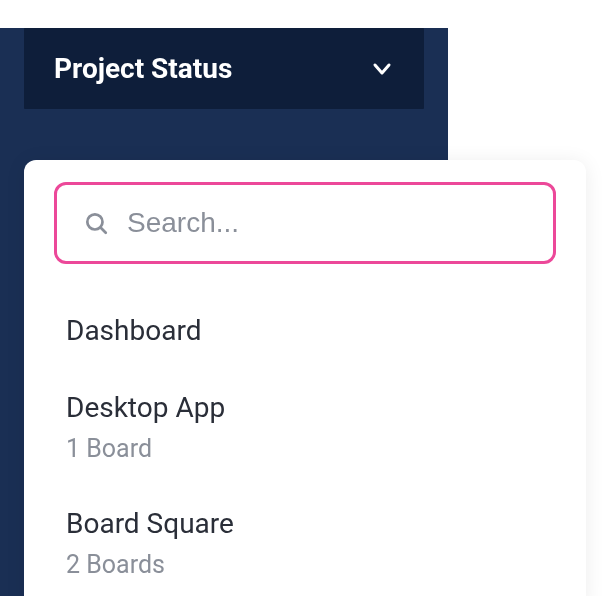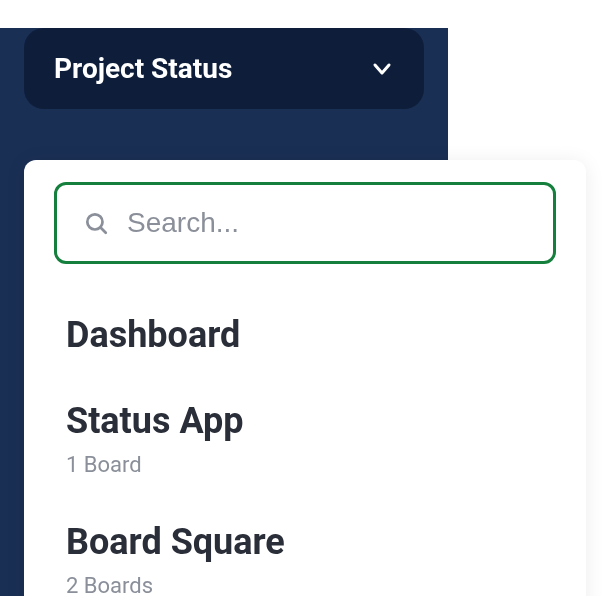--- a/index.html
+++ b/index.html
@@ -21,21 +21,21 @@
       padding: 0;
       position: relative;
     }
     .dropdown-button {
       display: flex;
       align-items: center;
       justify-content: space-between;
       margin: 28px 24px 0 24px;
       padding: 24px 30px;
       background: #0e1e3a;
-      border-radius: 20px;
+      border-radius: 1px;
       cursor: pointer;
     }
     .dropdown-button-label {
       color: #ffffff;
       font-size: 28px;
       font-weight: 700;
     }
     .chevron {
       display: flex;
       align-items: center;
@@ -51,21 +51,21 @@
       left: 24px;
       width: 562px;
       background: #ffffff;
       border-radius: 12px;
       box-shadow: 0 2px 20px rgba(0,0,0,0.08);
       padding: 22px 30px 30px 30px;
     }
     .search-box {
       display: flex;
       align-items: center;
-      border: 3px solid #15803d;
+      border: 3px solid #ec4899;
       border-radius: 12px;
       padding: 22px 26px;
       margin-bottom: 50px;
     }
     .search-icon {
       display: flex;
       align-items: center;
       justify-content: center;
       margin-right: 18px;
     }
@@ -83,27 +83,27 @@
     }
     .search-input::placeholder {
       color: #8a8f99;
     }
     .item {
       padding: 0 12px;
       margin-bottom: 44px;
       cursor: pointer;
     }
     .item-title {
-      font-size: 36px;
-      font-weight: 700;
+      font-size: 28px;
+      font-weight: 400;
       color: #2a2e38;
       margin-bottom: 10px;
     }
     .item-sub {
-      font-size: 22px;
+      font-size: 25px;
       font-weight: 400;
       color: #8a8f99;
     }
   </style>
 </head>
 <body>
 
 <div class="sidebar">
   <div class="dropdown-button">
     <span class="dropdown-button-label">Project Status</span>
@@ -123,21 +123,21 @@
         </svg>
       </span>
       <input class="search-input" type="text" autofocus="" placeholder="Search..." style="">
     </div>
 
     <div class="item">
       <div class="item-title">Dashboard</div>
     </div>
 
     <div class="item">
-      <div class="item-title">Status App</div>
+      <div class="item-title">Desktop App</div>
       <div class="item-sub">1 Board</div>
     </div>
 
     <div class="item" style="margin-bottom:0">
       <div class="item-title">Board Square</div>
       <div class="item-sub">2 Boards</div>
     </div>
   </div>
 </div>
 

